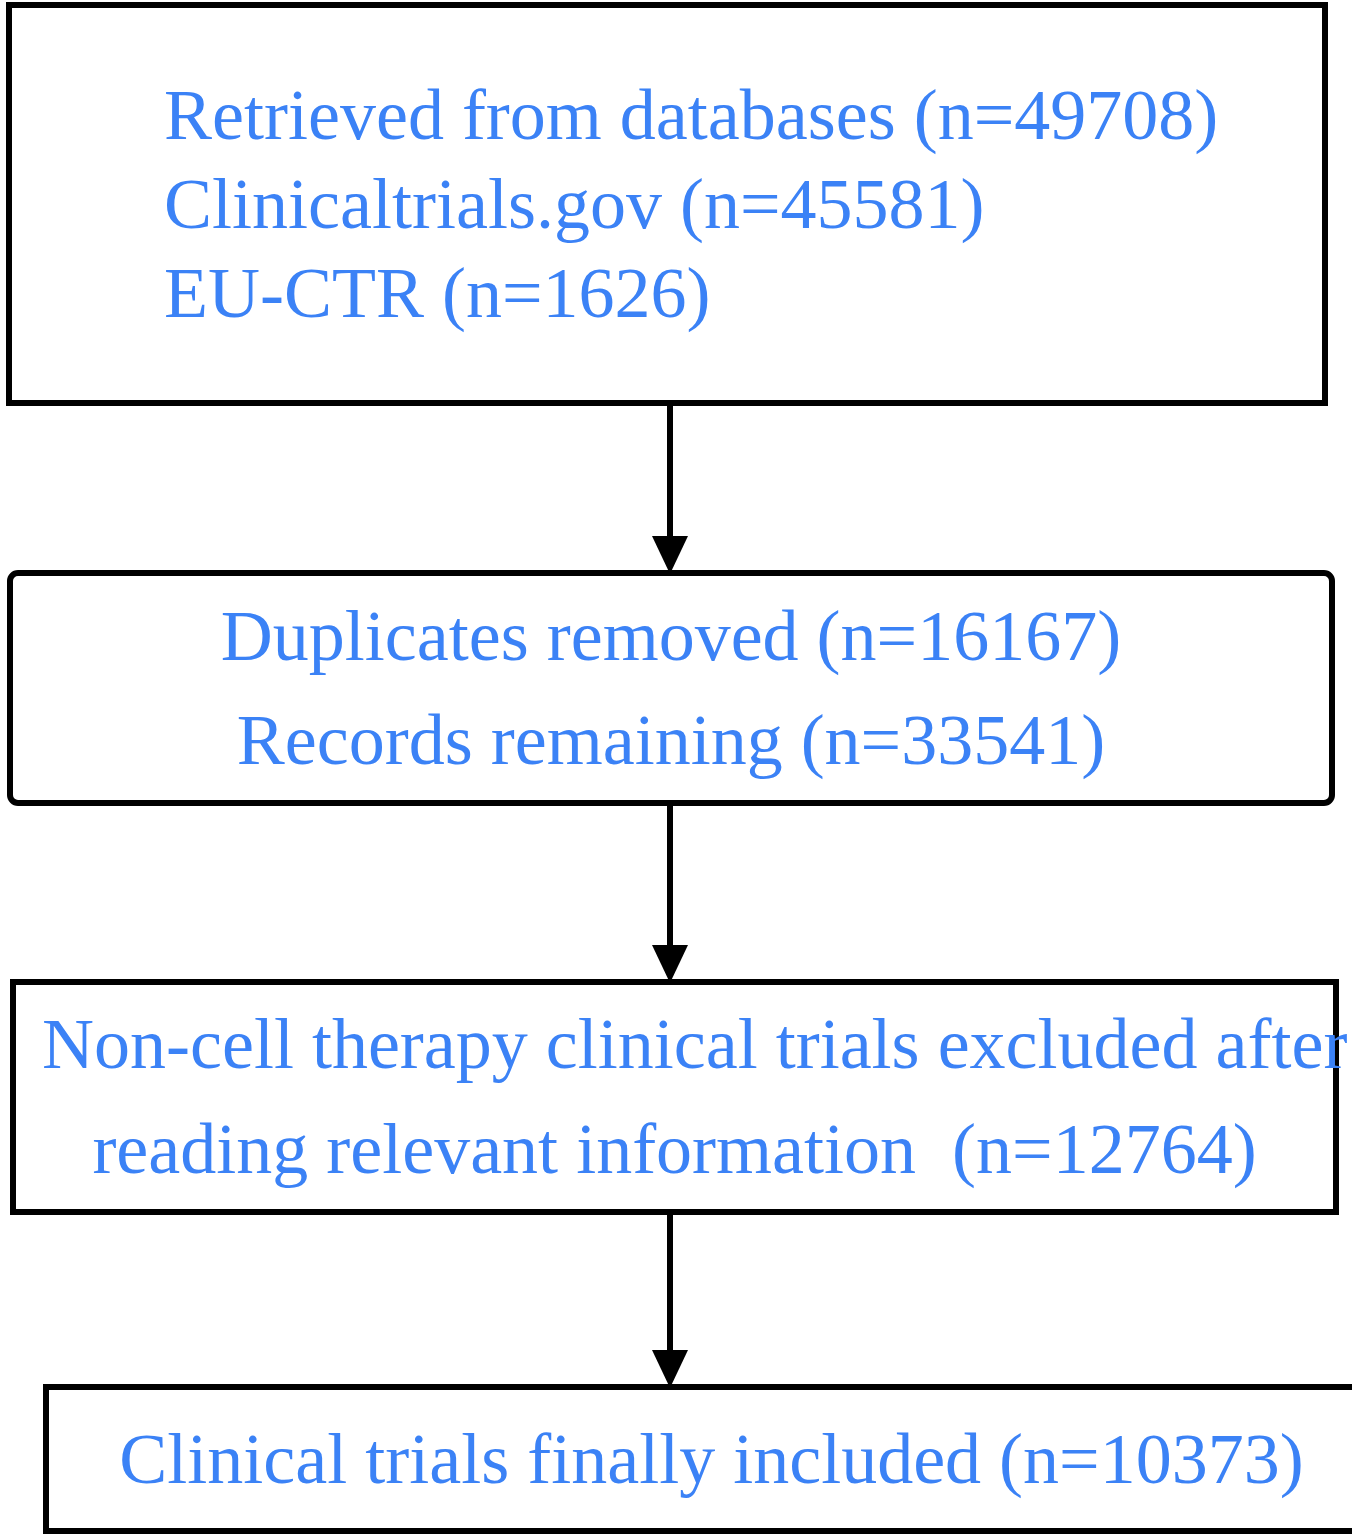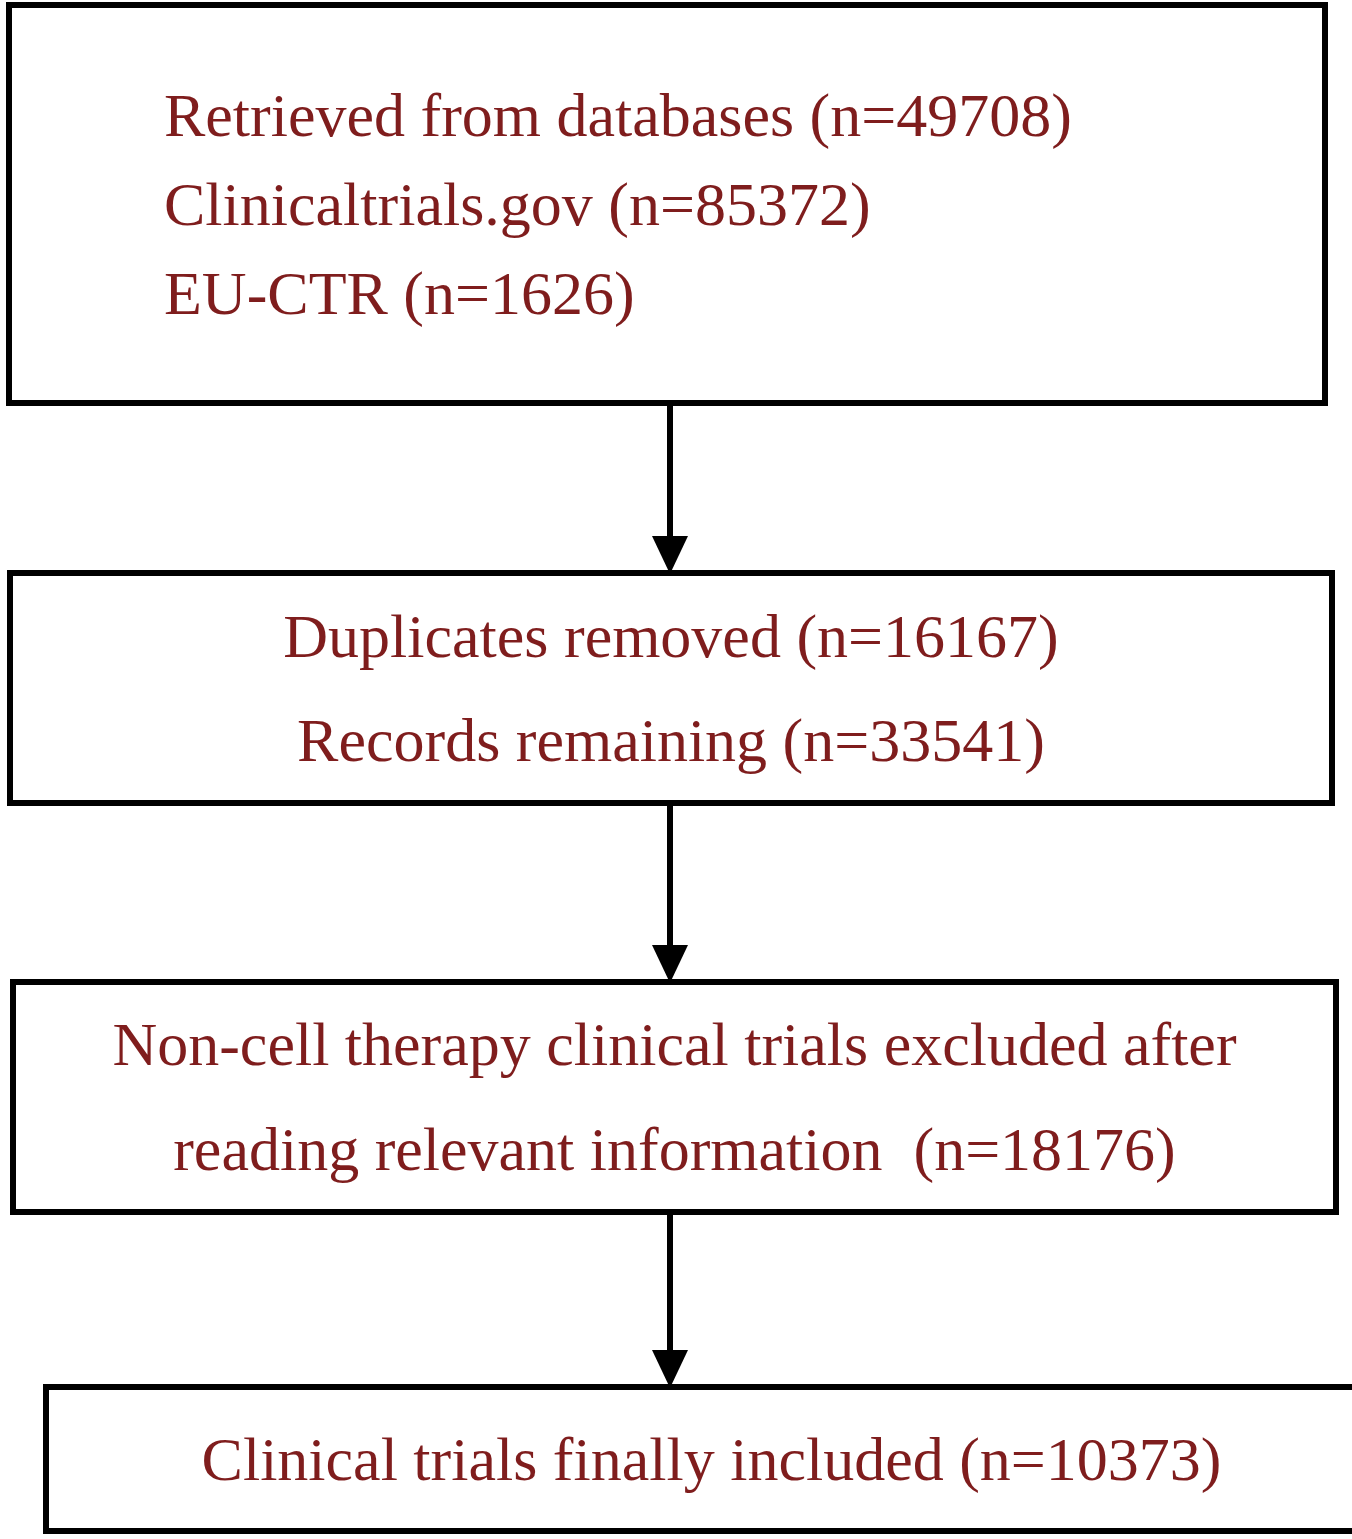--- a/index.html
+++ b/index.html
@@ -20,22 +20,22 @@
     position: absolute;
     box-sizing: border-box;
     background: #ffffff;
     border: 6px solid #000000;
     display: flex;
     flex-direction: column;
     justify-content: center;
   }
 
   .node-line {
-    color: #7f1d1d;
-    font-size: 62px;
+    color: #3b82f6;
+    font-size: 72px;
     line-height: 88px;
     white-space: pre;
     letter-spacing: 0px;
   }
 
   .align-left  { text-align: left; }
   .align-center{ text-align: center; }
 
   
   #box-sources {
@@ -48,20 +48,21 @@
   }
   #box-sources .node-line { line-height: 89px; }
 
   
   #box-duplicates {
     left: 7px;
     top: 570px;
     width: 1328px;
     height: 236px;
     padding: 0 28px;
+    border-radius: 11px;
   }
   #box-duplicates .node-line { line-height: 104px; }
 
   
   #box-excluded {
     left: 10px;
     top: 979px;
     width: 1329px;
     height: 236px;
     padding: 0 26px;
@@ -112,42 +113,42 @@
   #arrow-3 { top: 1215px; height: 173px; }
   #arrow-3 .shaft { height: 137px; }
 </style>
 </head>
 <body>
 
 <div id="flowchart">
 
   <div class="node-box align-left" id="box-sources">
     <div class="node-line">Retrieved from databases (n=49708)</div>
-    <div class="node-line">Clinicaltrials.gov (n=85372)</div>
+    <div class="node-line">Clinicaltrials.gov (n=45581)</div>
     <div class="node-line">EU-CTR (n=1626)</div>
   </div>
 
   <div class="arrow" id="arrow-1">
     <div class="shaft"></div>
     <div class="head"></div>
   </div>
 
   <div class="node-box align-center" id="box-duplicates">
     <div class="node-line">Duplicates removed (n=16167)</div>
     <div class="node-line">Records remaining (n=33541)</div>
   </div>
 
   <div class="arrow" id="arrow-2">
     <div class="shaft"></div>
     <div class="head"></div>
   </div>
 
   <div class="node-box align-center" id="box-excluded">
     <div class="node-line">Non-cell therapy clinical trials excluded after</div>
-    <div class="node-line">reading relevant information  (n=18176)</div>
+    <div class="node-line">reading relevant information  (n=12764)</div>
   </div>
 
   <div class="arrow" id="arrow-3">
     <div class="shaft"></div>
     <div class="head"></div>
   </div>
 
   <div class="node-box align-center" id="box-included">
     <div class="node-line">Clinical trials finally included (n=10373)</div>
   </div>

